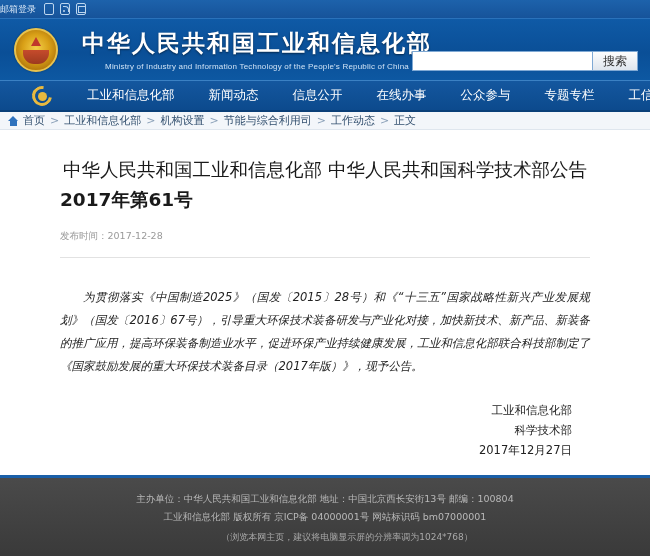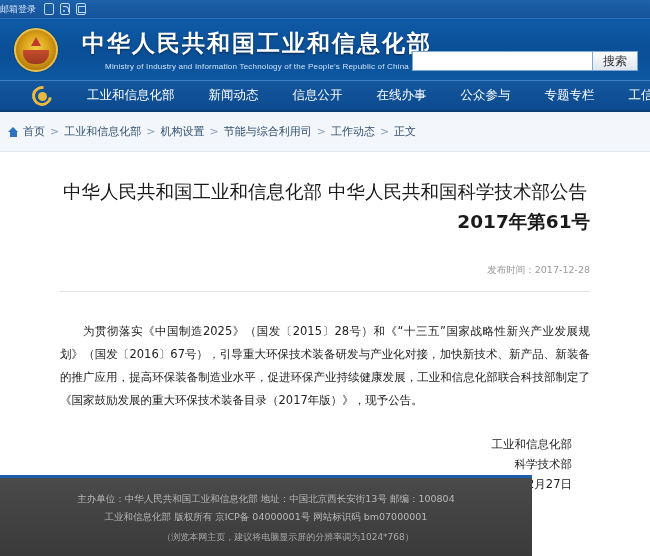--- a/index.html
+++ b/index.html
@@ -128,21 +128,21 @@
   }
   .nav-items { display: flex; align-items: center; flex: 1; }
   .nav-item {
     color: #fff; font-size: 12.5px; padding: 0 17px;
     cursor: pointer; white-space: nowrap;
     font-family: "DejaVu Sans", "Liberation Sans", sans-serif;
   }
 
   
   .crumb {
-    height: 40px; background: #f3f6fa;
+    height: 18px; background: #f3f6fa;
     border-bottom: 1px solid #dfe6ee;
     display: flex; align-items: center;
     padding-left: 8px; font-size: 11px; color: #33506f;
     font-family: "DejaVu Sans", "Liberation Sans", sans-serif;
   }
   .home-ico {
     width: 11px; height: 10px; margin-right: 4px; position: relative; flex: none;
   }
   .home-ico::before {
     content: ""; position: absolute; left: 0; top: 0;
@@ -160,55 +160,55 @@
   .article {
     padding: 26px 60px 0 60px;
     min-height: 340px;
   }
   .art-title {
     text-align: center;
     font-size: 18.5px; font-weight: normal; color: #1a1a1a; line-height: 1.55;
     font-family: "DejaVu Sans", "Liberation Sans", sans-serif;
   }
   .art-sub {
-    text-align: right; margin-top: 2px;
+    text-align: left; margin-top: 2px;
     font-size: 18.5px; font-weight: bold; color: #1a1a1a;
     font-family: "DejaVu Sans", "Liberation Sans", sans-serif;
   }
   .art-meta {
-    text-align: right; color: #9a9a9a; font-size: 9.5px;
-    margin-top: 30px;
+    text-align: left; color: #9a9a9a; font-size: 9.5px;
+    margin-top: 18px;
     font-family: "DejaVu Sans", "Liberation Sans", sans-serif;
   }
   .art-rule {
     margin-top: 14px; border-top: 1px solid #e2e2e2;
   }
   .art-body {
     margin-top: 28px; font-size: 11.5px; color: #222; line-height: 2.0;
     text-align: justify;
     font-family: "DejaVu Sans", "Liberation Sans", sans-serif;
   }
-  .art-body p { margin: 0 0 6px 0; text-indent: 2em; }
+  .art-body p { margin: 0 0 6px 0; text-indent: 2em; font-style: italic; }
   .signature {
     margin-top: 22px; text-align: right;
     font-size: 11.5px; color: #222; line-height: 1.75;
     padding-right: 18px;
     font-family: "DejaVu Sans", "Liberation Sans", sans-serif;
   }
   .actions {
     margin-top: 28px; text-align: center;
     font-size: 11.5px; color: #1b5fae;
     font-family: "DejaVu Sans", "Liberation Sans", sans-serif;
   }
   .actions span { cursor: pointer; }
   .actions .gap { display: inline-block; width: 14px; }
 
   
   .footer {
-    position: absolute; left: 0; bottom: 0; width: 532px;
+    position: absolute; left: 0; bottom: 0; width: 650px;
     background: #404040;
     background: linear-gradient(#4a4a4a, #3a3a3a);
     color: #dcdcdc; text-align: center;
     padding: 12px 0 10px 0;
     font-size: 9.5px; line-height: 1.9;
     border-top: 3px solid #1a5fa8;
     font-family: "DejaVu Sans", "Liberation Sans", sans-serif;
   }
   .footer .dim { color: #b9b9b9; }
   .footer .note { color: #a8a8a8; font-size: 9px; margin-top: 3px; padding-left: 44px; }

